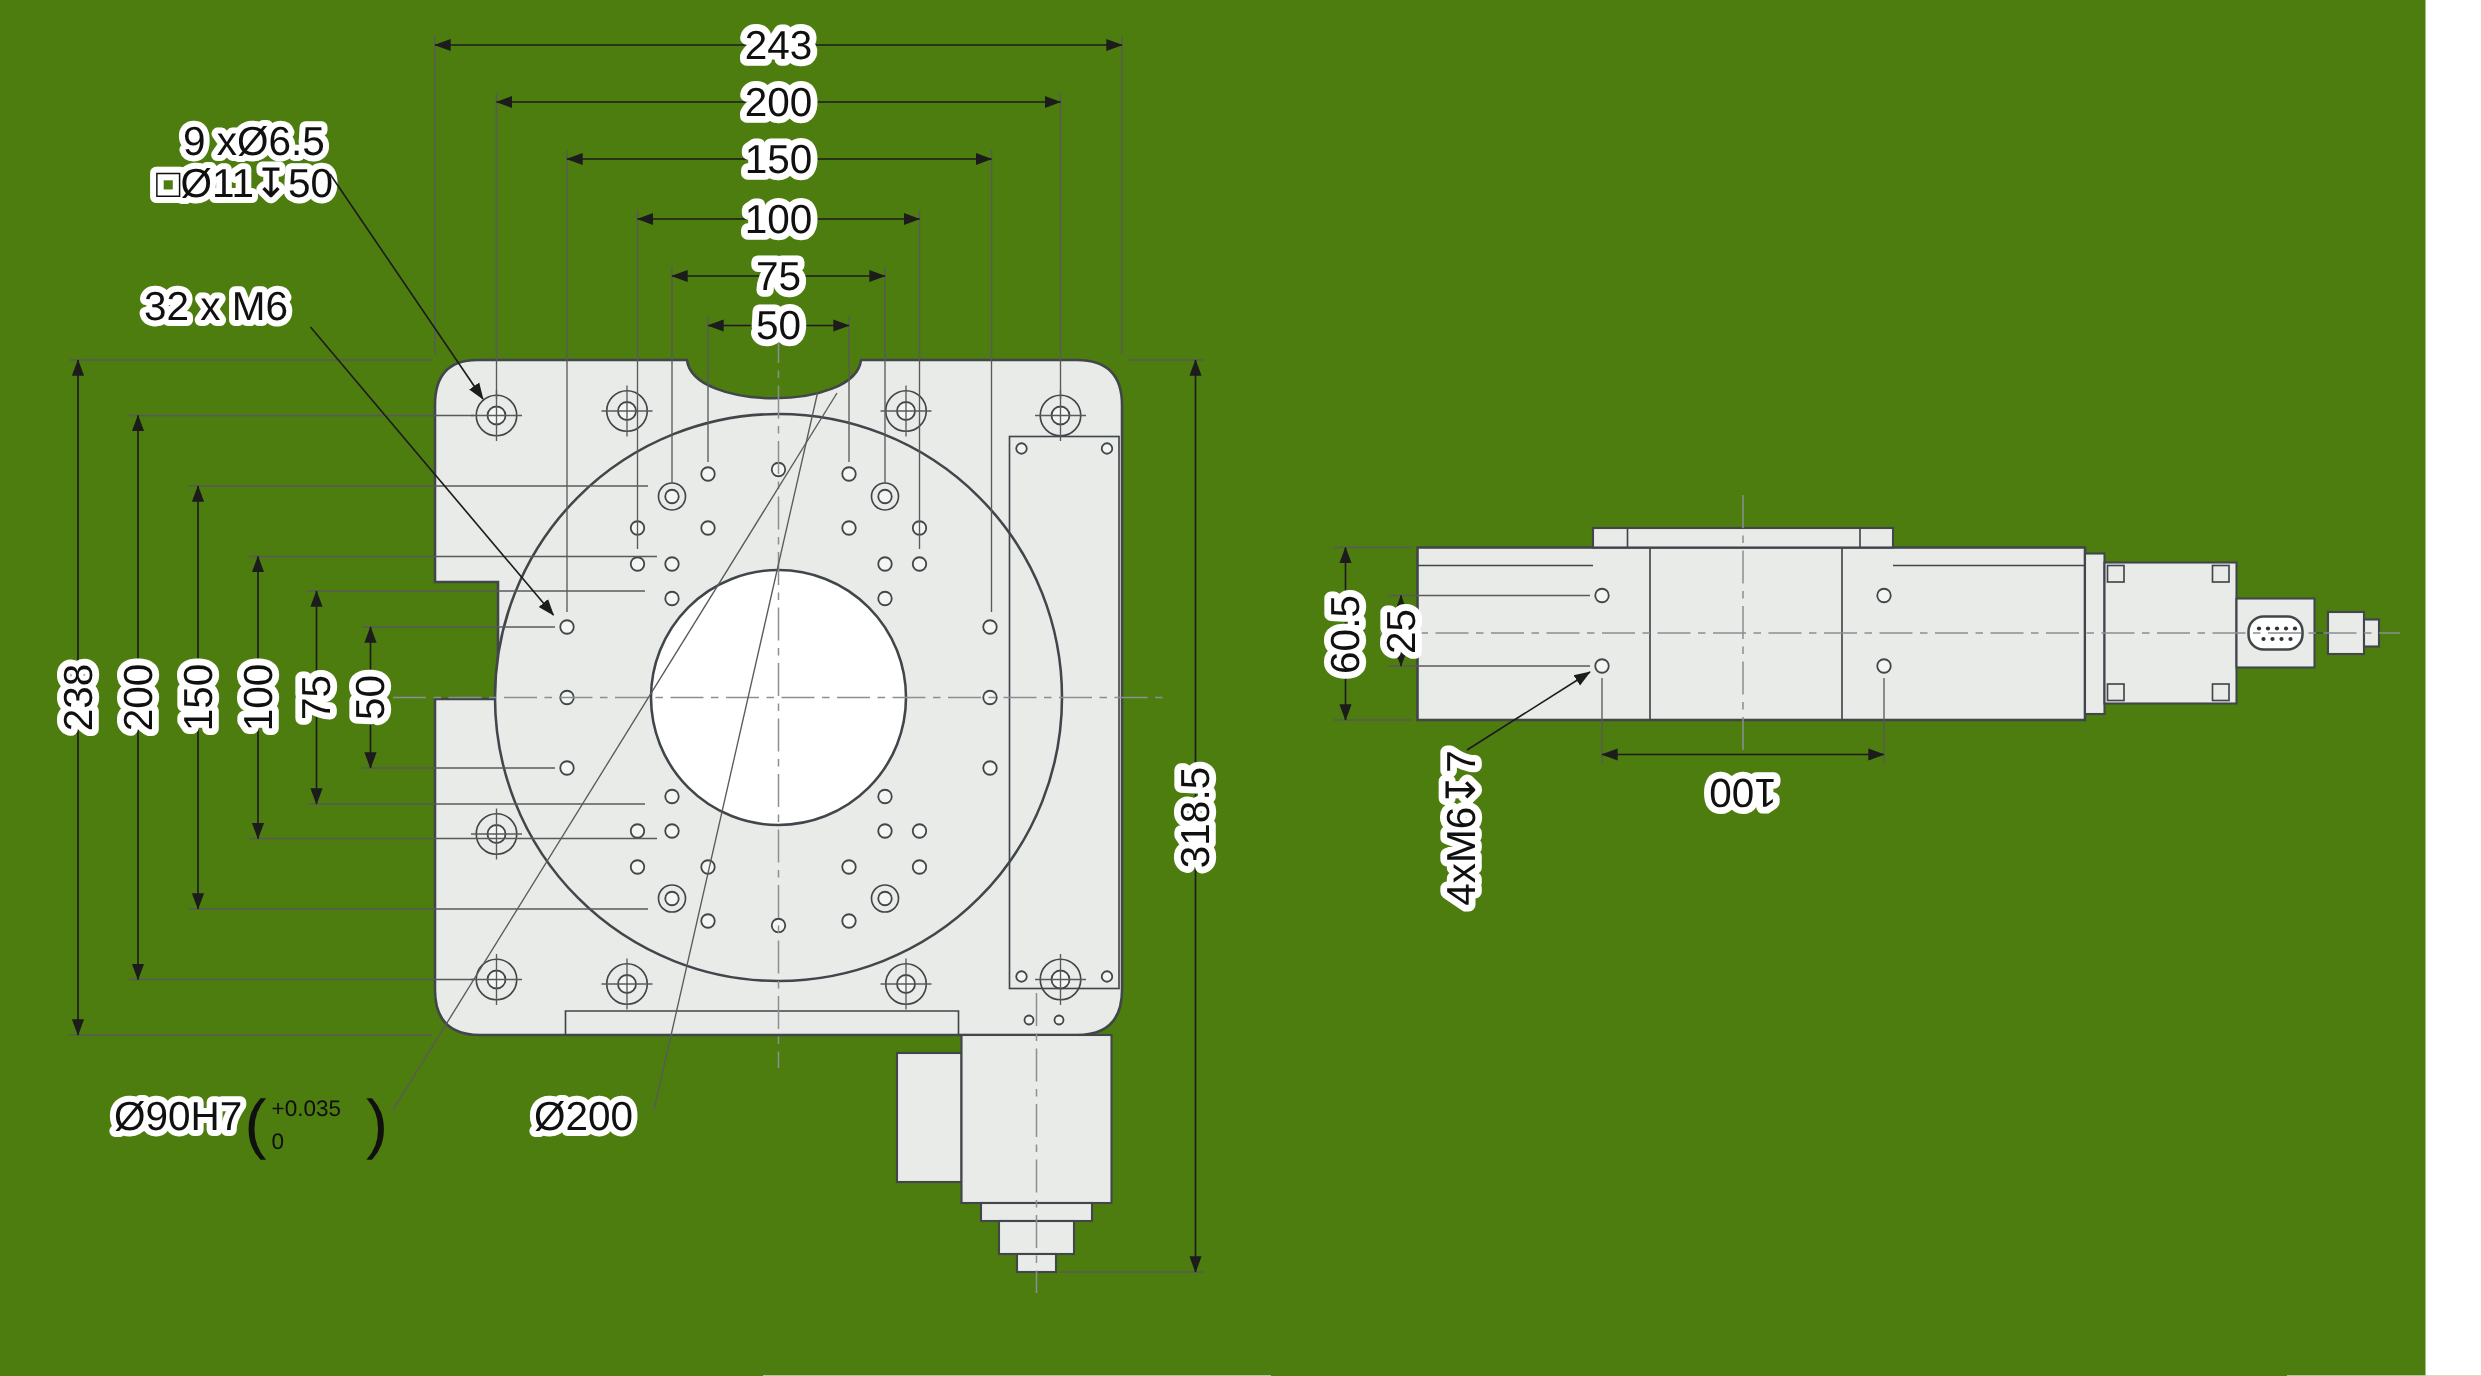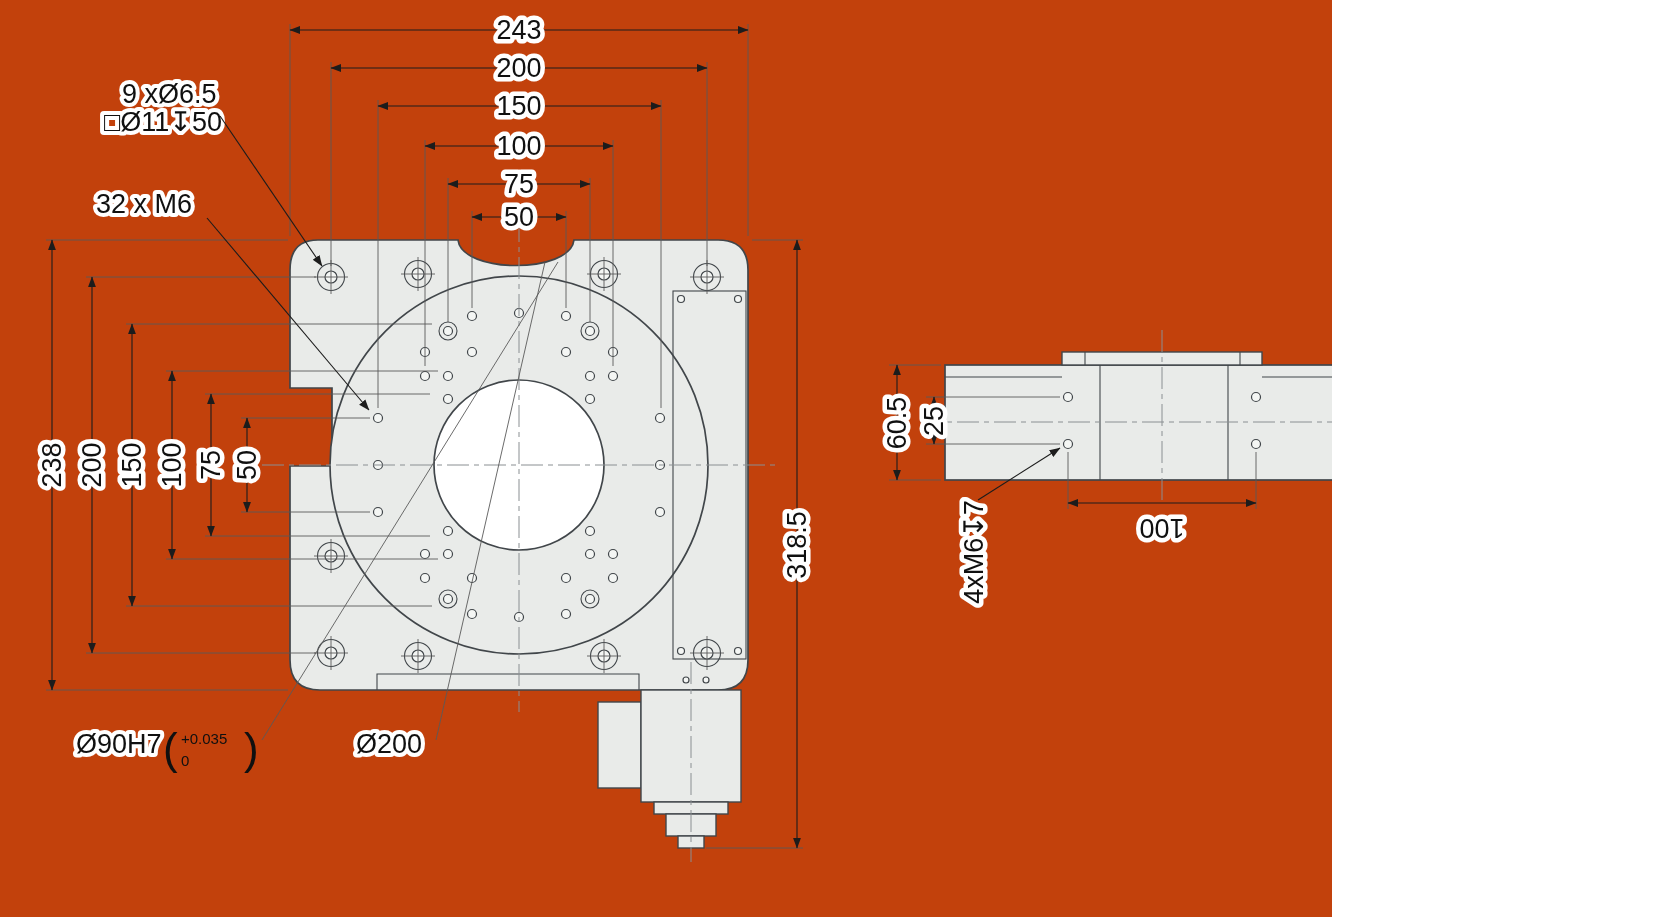--- a/index.html
+++ b/index.html
@@ -1,16 +1,16 @@
 <!DOCTYPE html>
 <html><head>
 <meta charset="utf-8">
 <style>
   html,body{margin:0;padding:0;background:#ffffff;}
-  .stage{position:relative;width:1332px;height:917px;background:#c2410c;overflow:hidden;
+  .stage{position:relative;width:1617px;height:917px;background:#4d7c0f;overflow:hidden;
          font-family:"Liberation Sans", sans-serif;}
   svg{position:absolute;left:0;top:0;}
   svg text{font-family:"Liberation Sans", sans-serif;}
   .part {fill:#e9ebe9;stroke:#41464a;stroke-width:1.7;}
   .part2{fill:#e9ebe9;stroke:#41464a;stroke-width:1.4;}
   .white{fill:#ffffff;stroke:#41464a;stroke-width:1.7;}
   .thin {fill:none;stroke:#41464a;stroke-width:1.1;}
   .hole {fill:#f4f6f4;stroke:#41464a;stroke-width:1.2;}
   .dim  {stroke:#1c1c1c;stroke-width:1.1;fill:none;}
   .ext  {stroke:#5a5a5a;stroke-width:0.9;fill:none;}

